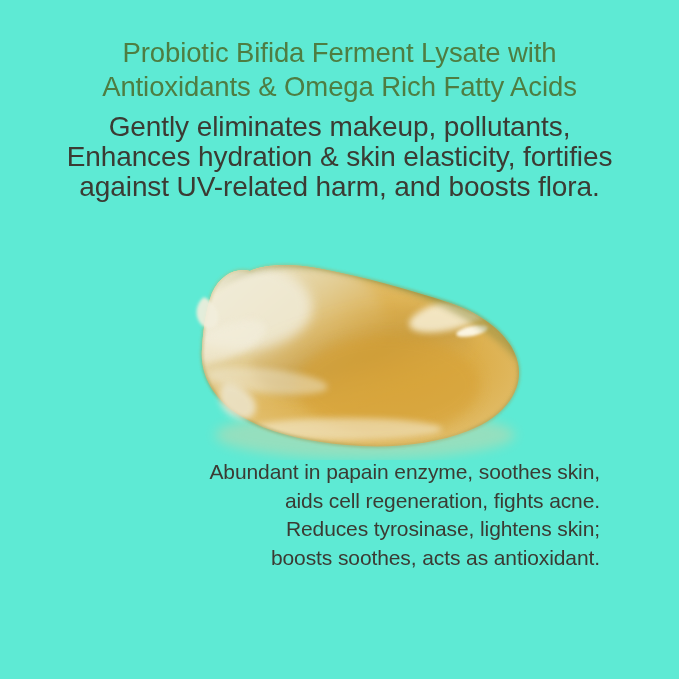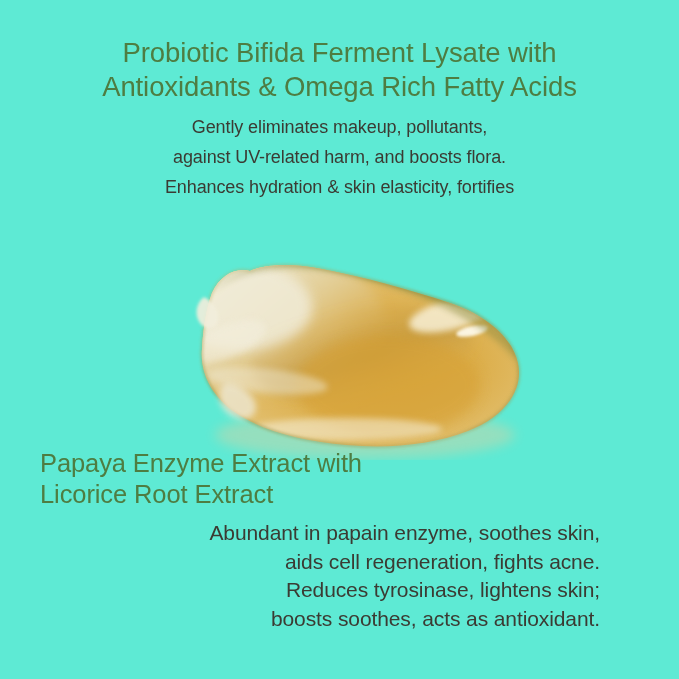--- a/index.html
+++ b/index.html
@@ -37,21 +37,21 @@
     line-height: 34px;
     font-weight: 400;
     letter-spacing: -0.1px;
     margin: 0 auto;
     width: 560px;
     text-align: center;
   }
 
   .body-primary {
     color: #3b3b33;
-    font-size: 18px;
+    font-size: 28px;
     line-height: 30px;
     font-weight: 400;
     letter-spacing: -0.1px;
     margin: 8px auto 0 auto;
     width: 600px;
     text-align: center;
   }
 
   .body-primary .ln { display: block; }
 
@@ -103,22 +103,22 @@
 
   <div class="top-block">
 
     <h1 class="heading-primary">
       <span class="ln">Probiotic Bifida Ferment Lysate with</span>
       <span class="ln">Antioxidants &amp; Omega Rich Fatty Acids</span>
     </h1>
 
     <p class="body-primary">
       <span class="ln">Gently eliminates makeup, pollutants,</span>
+      <span class="ln">Enhances hydration &amp; skin elasticity, fortifies</span>
       <span class="ln">against UV-related harm, and boosts flora.</span>
-      <span class="ln">Enhances hydration &amp; skin elasticity, fortifies</span>
     </p>
 
   </div>
 
   <div class="swatch-wrap">
     <svg class="swatch-svg" viewBox="0 0 400 215" xmlns="http://www.w3.org/2000/svg">
       <defs>
         <radialGradient id="gelCore" cx="58%" cy="55%" r="62%">
           <stop offset="0%" stop-color="#D9A63C"></stop>
           <stop offset="38%" stop-color="#DCAE4A"></stop>
@@ -194,24 +194,20 @@
 
       <path d="M72,140 C66,152 70,166 84,172 C96,177 106,172 106,162
                C106,152 92,140 78,138 Z" fill="#EDE7D2" opacity="0.8" filter="url(#soft3)"></path>
 
       <path d="M54,52 C46,58 44,70 50,78 C56,86 66,84 68,76 C70,66 62,56 54,52 Z" fill="#F2EEDC" opacity="0.9" filter="url(#soft1)"></path>
     </svg>
   </div>
 
   <div class="bottom-block">
 
-    <h2 class="heading-secondary">
-      <span class="ln">Papaya Enzyme Extract with</span>
-      <span class="ln">Licorice Root Extract</span>
-    </h2>
 
     <p class="body-secondary">
       <span class="ln">Abundant in papain enzyme, soothes skin,</span>
       <span class="ln">aids cell regeneration, fights acne.</span>
       <span class="ln">Reduces tyrosinase, lightens skin;</span>
       <span class="ln">boosts soothes, acts as antioxidant.</span>
     </p>
 
   </div>
 

